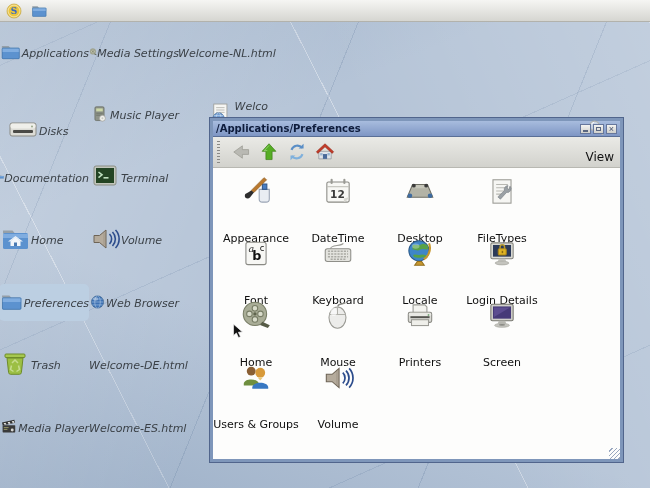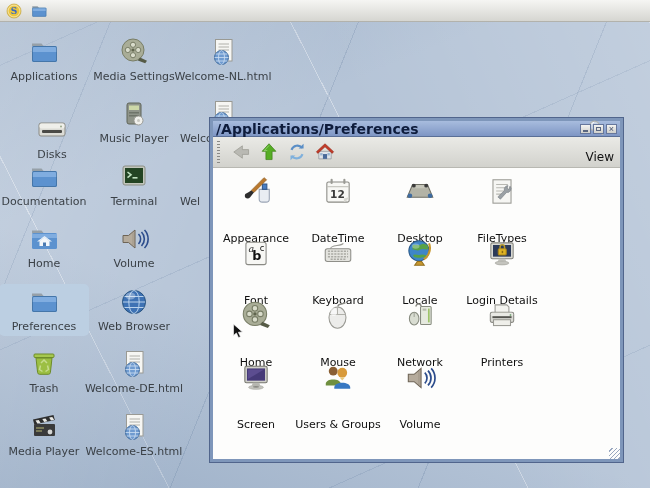--- a/index.html
+++ b/index.html
@@ -20,42 +20,42 @@
   .taskbar{
     position:absolute;left:0;top:0;width:650px;height:22px;box-sizing:border-box;
     background:linear-gradient(#f5f5f3,#d6d6d1);border-bottom:1px solid #b2b2ac;
     display:flex;align-items:center;gap:7px;padding-left:5px;z-index:20;
   }
   .tb-icon{border:none;background:transparent;padding:0;margin:0;width:18px;height:18px;cursor:pointer;}
   .tb-icon .ic{display:block;width:18px;height:18px;}
   .ic svg{width:100%;height:100%;display:block;}
   
   .ditem{
-    position:absolute;width:90px;display:flex;flex-direction:column;align-items:center;
-    padding:2px 0 3px;border-radius:5px;box-sizing:border-box;cursor:default;
+    position:absolute;width:90px;display:flex;flex-direction:row;align-items:center;
+    padding:2px 0 3px;border-radius:5px;box-sizing:border-box;cursor:default;font-style:italic;
   }
   .ditem .dicon{width:32px;height:32px;}
   .dicon svg{width:100%;height:100%;display:block;}
   .ditem .dlabel{
     margin-top:3px;font-size:11px;color:#3b4147;white-space:nowrap;line-height:12px;
   }
   .ditem.selected{background:#bccfe2;}
   .ditem.frag{align-items:flex-start;}
   .ditem.frag .dicon{margin-left:29px;}
   .ditem.frag .dlabel{padding-left:2px;}
   
   .window{
     position:absolute;left:210px;top:118px;width:407px;height:338px;
     border:3px solid #7e96ba;box-shadow:0 0 0 1px #51658c;background:#fdfdfc;
     display:flex;flex-direction:column;z-index:10;
   }
   .titlebar{
     height:15px;flex:0 0 15px;display:flex;align-items:center;padding:0 3px;
     background:linear-gradient(#a8bcde,#7e96c4);border-bottom:1px solid #5a6f96;
-    font-size:14px;font-weight:bold;color:#0e1c3c;
+    font-size:10px;font-weight:bold;color:#0e1c3c;
   }
   .title-text{white-space:nowrap;overflow:hidden;}
   .controls{margin-left:auto;display:flex;gap:2px;}
   .ctrl{width:11px;height:10px;box-sizing:border-box;border:1px solid #66779c;
     background:linear-gradient(#f4f4f2,#cfcfcb);position:relative;padding:0;cursor:pointer;}
   .ctrl.c-min::after{content:'';position:absolute;left:2px;bottom:1px;width:5px;height:2px;background:#5a6680;}
   .ctrl.c-max::after{content:'';position:absolute;left:2px;top:2px;right:2px;bottom:2px;border:1px solid #5a6680;}
   .ctrl.c-close::after{content:'×';position:absolute;left:0;right:0;top:-1px;text-align:center;font-size:9px;line-height:10px;color:#46526e;}
   .toolbar{
     height:30px;flex:0 0 30px;display:flex;align-items:center;gap:3px;
@@ -488,33 +488,20 @@
             <ellipse cx="15.5" cy="17.5" rx="8" ry="10" fill="#ececea" stroke="#9a9a94"></ellipse>
             <path d="M15.5 7.5v7M8 14.5h15" stroke="#b0b0aa"></path>
             <ellipse cx="12" cy="12" rx="3" ry="4" fill="#fff" opacity=".6"></ellipse>
           </svg>
         </span>
         <span class="wlabel">Mouse</span>
       </div>
       <div class="witem">
         <span class="wicon">
           <svg viewBox="0 0 32 32">
-            <path d="M12 7c1-3.5 5-2.5 5 0" stroke="#8a8a84" fill="none" stroke-width="1.3"></path>
-            <rect x="16.5" y="7" width="10" height="17" rx="1" fill="#e6eadf" stroke="#878b7f"></rect>
-            <rect x="23.5" y="9" width="1.6" height="13" fill="#9ec46a"></rect>
-            <rect x="18.5" y="9" width="3.5" height="2" fill="#b8bcae"></rect>
-            <ellipse cx="10.5" cy="18.5" rx="4.5" ry="6" fill="#d9ddd2" stroke="#878b7f"></ellipse>
-            <path d="M10.5 13v4" stroke="#a0a49a"></path>
-          </svg>
-        </span>
-        <span class="wlabel">Network</span>
-      </div>
-      <div class="witem">
-        <span class="wicon">
-          <svg viewBox="0 0 32 32">
             <path d="M9.5 13V5.5h11l2 2V13" fill="#f4f4f0" stroke="#9a9a94"></path>
             <rect x="5" y="12.5" width="22" height="9.5" rx="1.5" fill="#dadad4" stroke="#8a8a84"></rect>
             <rect x="5.5" y="13" width="21" height="3" rx="1.5" fill="#e9e9e4"></rect>
             <rect x="8" y="19.5" width="16" height="5.5" fill="#efefea" stroke="#9a9a94"></rect>
             <rect x="7" y="16.2" width="18" height="1.8" fill="#555550"></rect>
             <circle cx="24" cy="15" r=".9" fill="#7aa87a"></circle>
           </svg>
         </span>
         <span class="wlabel">Printers</span>
       </div>

